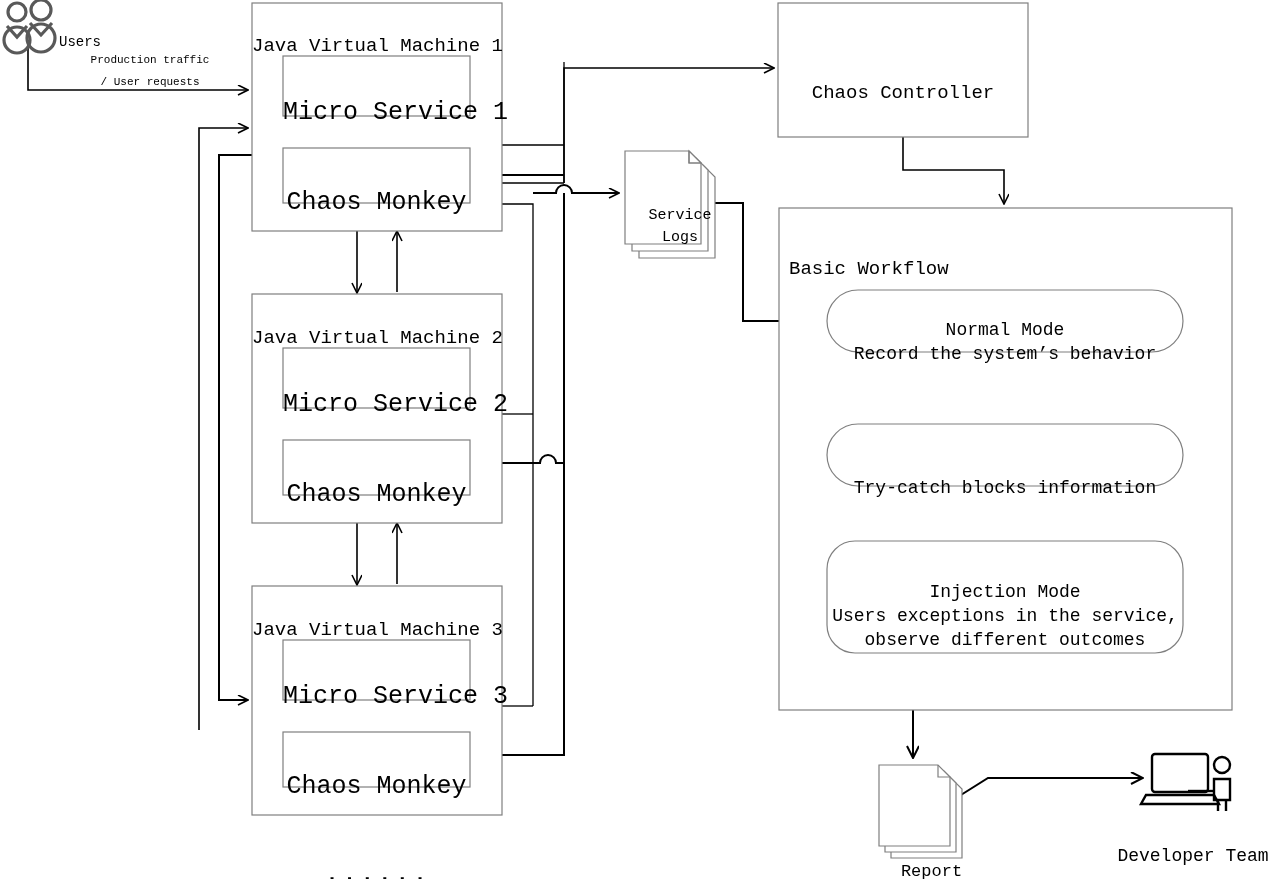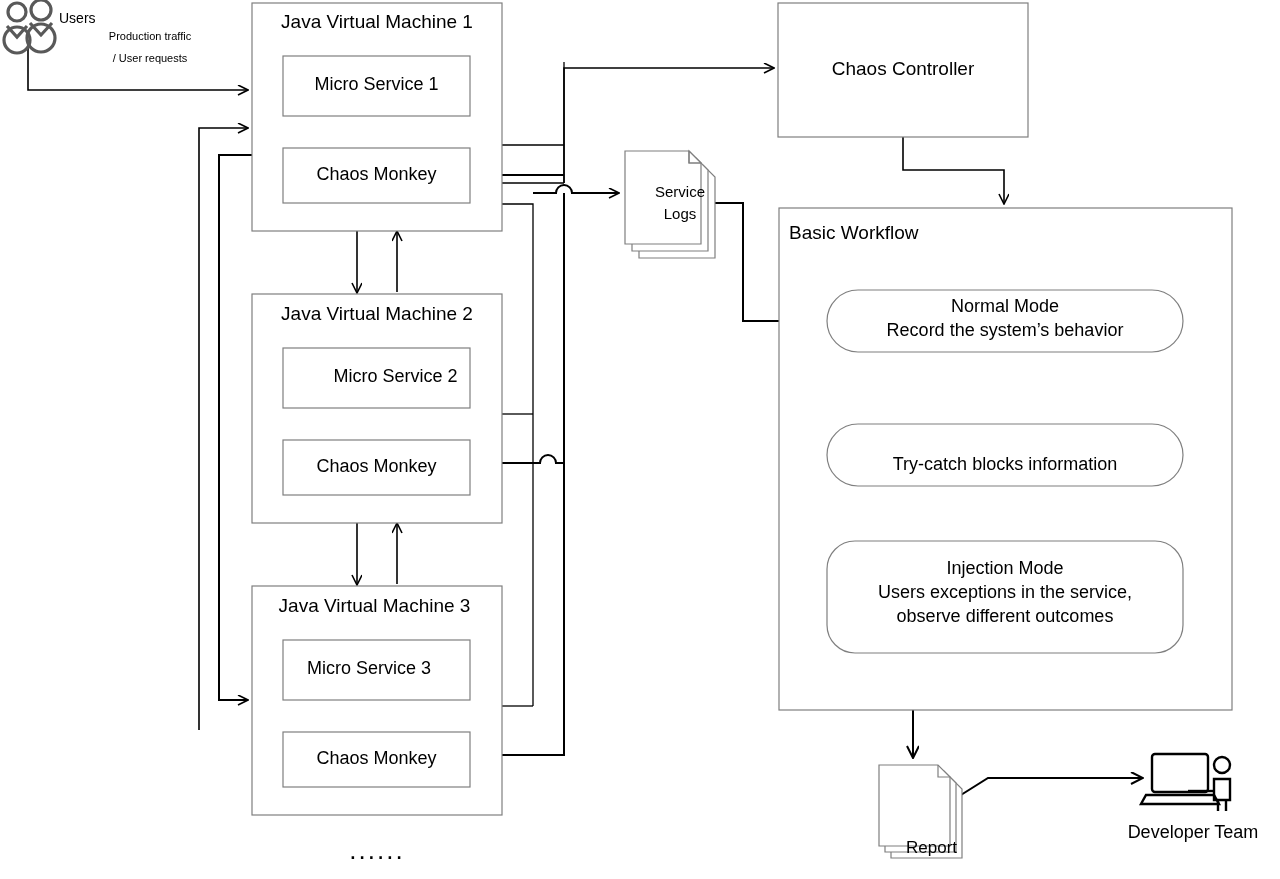--- a/index.html
+++ b/index.html
@@ -20,27 +20,28 @@
   #canvas svg.layer {
     position: absolute;
     left: 0;
     top: 0;
     width: 1280px;
     height: 879px;
   }
   .lbl {
     position: absolute;
     color: #000000;
-    font-family: Liberation Sans, sans-serif;
+    font-family: Liberation Mono, monospace;
     white-space: pre;
     line-height: 1.18;
     text-align: center;
+    margin-top: 24px;
   }
   .box-title { font-size: 19px; }
-  .inner-title { font-size: 18px; }
+  .inner-title { font-size: 25px; }
   .pill-text { font-size: 18px; }
   .doc-text { font-size: 15px; padding-left: 17px; }
   .users-text { font-size: 14px; }
   .traffic-text { font-size: 11px; text-align: center; }
   .devteam-text { font-size: 18px; }
   .dots-text { font-size: 26px; letter-spacing: 2px; }
 </style>
 </head>
 <body>
 
@@ -226,21 +227,21 @@
   <div class="lbl inner-title" style="left:283px; top:658px; width:172px;">Micro Service 3</div>
   <div class="lbl inner-title" style="left:283px; top:748px; width:187px;">Chaos Monkey</div>
 
   <div class="lbl dots-text" style="left:302px; top:835px; width:150px;">......</div>
 
   <div class="lbl box-title" style="left:778px; top:58px; width:250px;">Chaos Controller</div>
 
   <div class="lbl doc-text" style="left:625px; top:183px; width:76px;">Service</div>
   <div class="lbl doc-text" style="left:625px; top:205px; width:76px;">Logs</div>
 
-  <div class="lbl box-title" style="left:789px; top:222px; text-align:center;">Basic Workflow</div>
+  <div class="lbl box-title" style="left:789px; top:234px; text-align:center;">Basic Workflow</div>
 
   <div class="lbl pill-text" style="left:827px; top:296px; width:356px;">Normal Mode</div>
   <div class="lbl pill-text" style="left:827px; top:320px; width:356px;">Record the system’s behavior</div>
 
   <div class="lbl pill-text" style="left:827px; top:454px; width:356px;">Try-catch blocks information</div>
 
   <div class="lbl pill-text" style="left:827px; top:558px; width:356px;">Injection Mode</div>
   <div class="lbl pill-text" style="left:827px; top:582px; width:356px;">Users exceptions in the service,</div>
   <div class="lbl pill-text" style="left:827px; top:606px; width:356px;">observe different outcomes</div>
 

